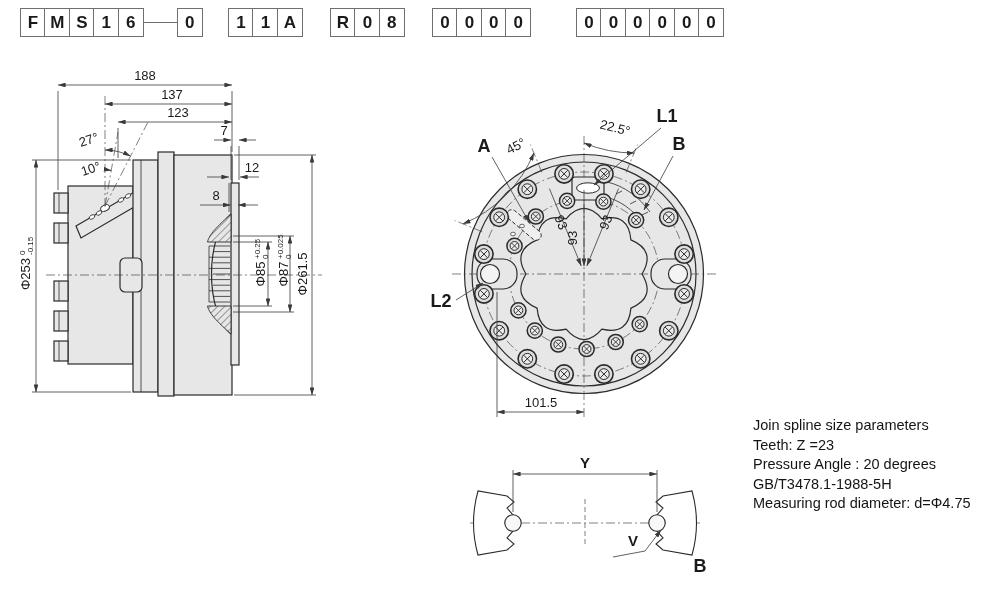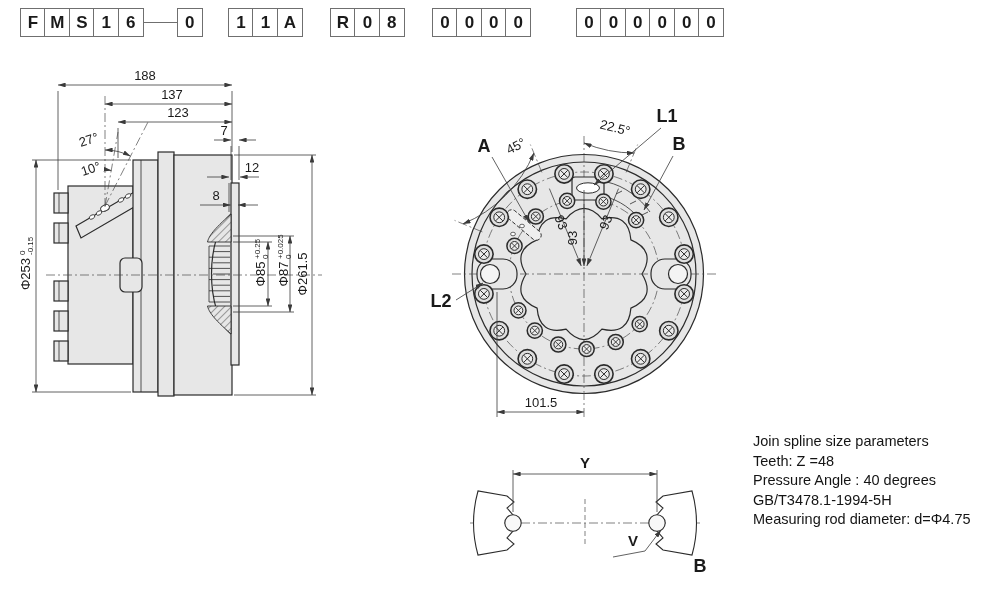--- a/index.html
+++ b/index.html
@@ -23,21 +23,21 @@
   .dtol{font-size:8px;}
   .big{font-size:18px;font-weight:bold;}
   .med{font-size:15px;font-weight:bold;}
   .ol{fill:#e7e7e7;stroke:#2b2b2b;stroke-width:1.2;}
   .ol2{fill:none;stroke:#2b2b2b;stroke-width:1.2;}
   .thin{fill:none;stroke:#2b2b2b;stroke-width:0.8;}
   .dim{fill:none;stroke:#3a3a3a;stroke-width:0.8;}
   .cl{fill:none;stroke:#4a4a4a;stroke-width:0.7;stroke-dasharray:9 3 2 3;}
   .dash{fill:none;stroke:#4a4a4a;stroke-width:0.7;stroke-dasharray:5 3;}
   
-  .panel{position:absolute;left:753px;top:432px;width:246px;
+  .panel{position:absolute;left:753px;top:416px;width:246px;
          font-size:14.5px;line-height:19.5px;color:#141414;}
 </style>
 </head>
 <body>
 
 <div class="canvas">
 
   <div class="code-row">
     <div class="code-group" style="left:20px">
       <div class="code-cell">F</div>
@@ -351,19 +351,19 @@
       <g>
         <polyline class="dim" points="613,557 645,551 661,530" marker-end="url(#arr)"></polyline>
         <text class="med" x="633" y="546" text-anchor="middle">V</text>
       </g>
       <text class="big" x="700" y="572" text-anchor="middle">B</text>
     </g>
   </svg>
 
   <div class="panel">
     <div class="pl">Join spline size parameters</div>
-    <div class="pl">Teeth:  Z =48</div>
-    <div class="pl">Pressure Angle : 40 degrees</div>
-    <div class="pl">GB/T3478.1-1994-5H</div>
+    <div class="pl">Teeth:  Z =23</div>
+    <div class="pl">Pressure Angle : 20 degrees</div>
+    <div class="pl">GB/T3478.1-1988-5H</div>
     <div class="pl">Measuring rod diameter: d=Φ4.75</div>
   </div>
 
 </div>
 
 </body></html>

